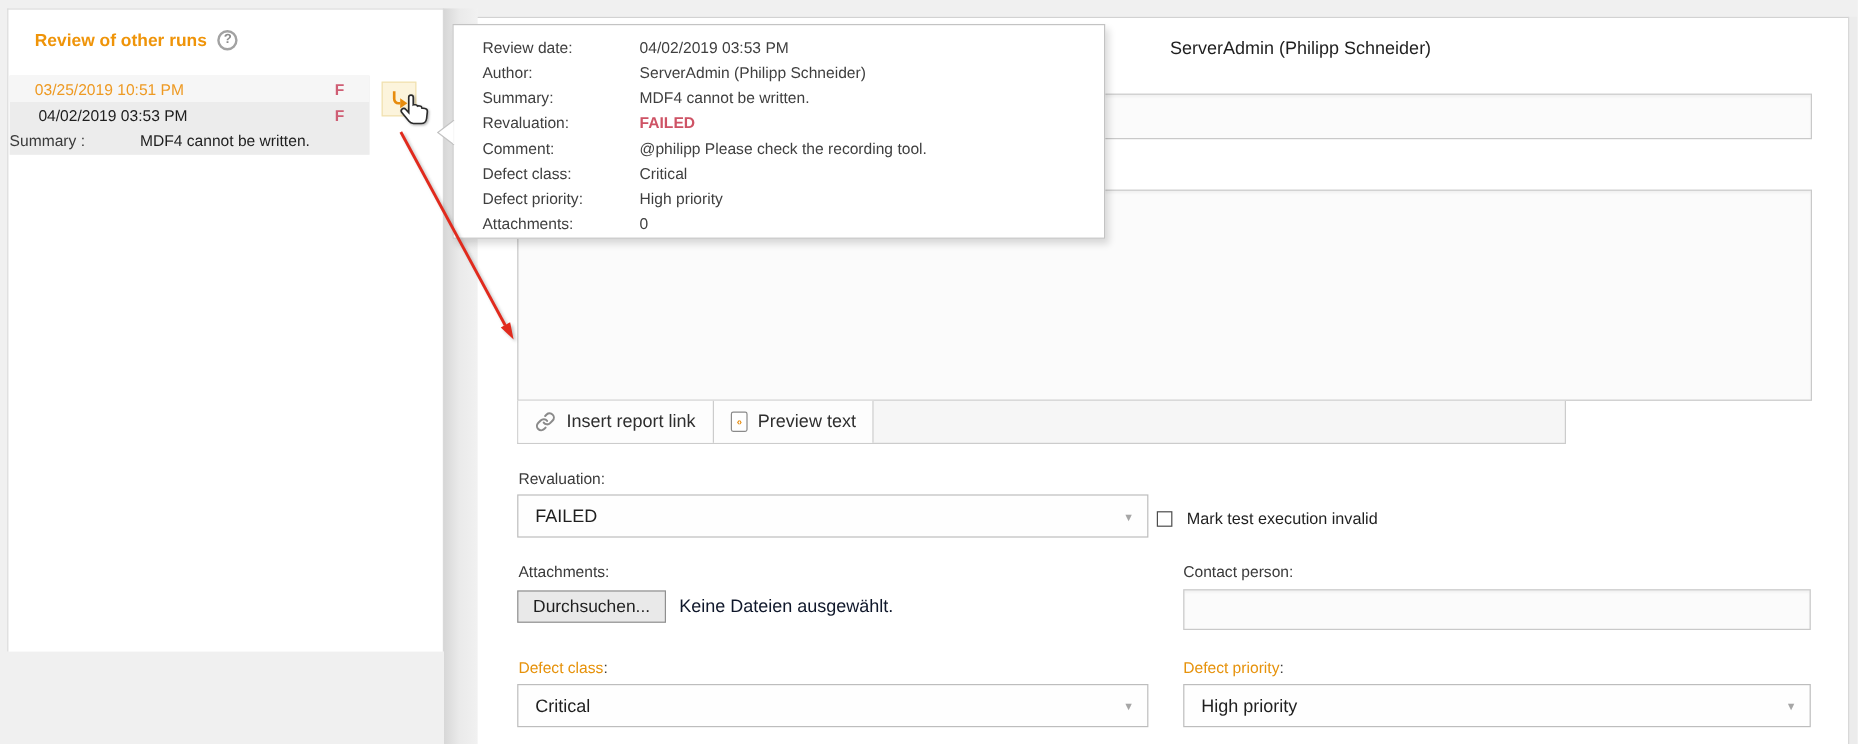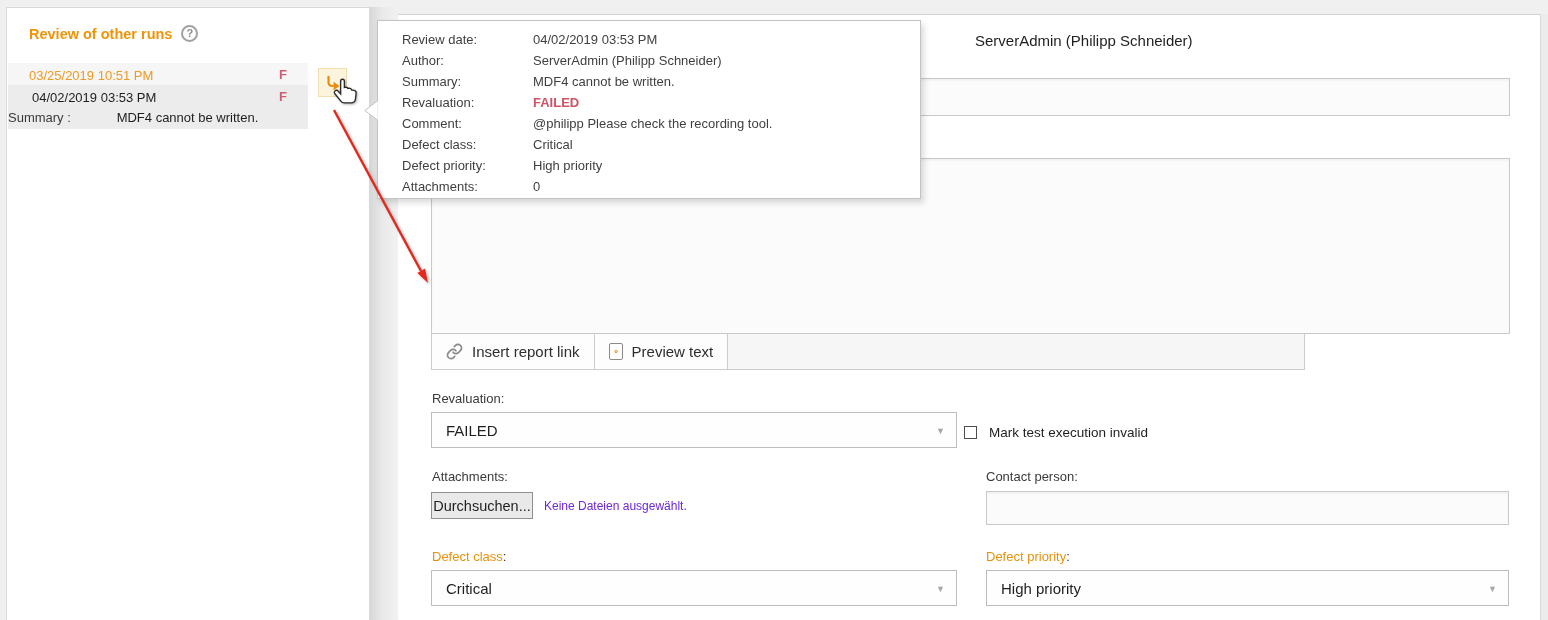--- a/index.html
+++ b/index.html
@@ -3,21 +3,21 @@
 <meta charset="utf-8">
 <style>
   * { margin:0; padding:0; box-sizing:border-box; }
   html,body { background:#f0f0f0; }
   #root {
     position:relative; width:1548px; height:620px; overflow:hidden;
     background:#f0f0f0; font-family:"Liberation Sans", sans-serif; color:#3a3a3a;
   }
   
   #left-panel {
-    position:absolute; left:6px; top:7px; width:364px; height:613px;
+    position:absolute; left:6px; top:7px; width:364px; height:536px;
     background:#fff; border:1px solid #d9d9d9; border-bottom:none;
   }
   .panel-header { position:absolute; left:22px; top:17px; display:flex; align-items:center; gap:9px; }
   .panel-title { font-size:14.5px; font-weight:bold; color:#ef9409; }
   .help-icon {
     width:17px; height:17px; border:2px solid #a2a2a2; border-radius:50%;
     color:#8c8c8c; font-size:11px; font-weight:bold; line-height:13px; text-align:center;
     display:inline-block; background:#fff; cursor:pointer;
   }
   .runs-block { position:absolute; left:1px; top:55px; width:300px; background:#ececec; }
@@ -75,24 +75,24 @@
   .select-value { margin-left:14px; font-size:15px; color:#1f1f1f; }
   .select-arrow { position:absolute; right:11px; top:13px; font-size:9px; color:#a6a6a6; }
   #select-revaluation { left:33px; top:397px; width:526px; }
   #select-defect-class { left:33px; top:555px; width:526px; }
   #select-defect-priority { left:588px; top:555px; width:523px; }
   #invalid-row { position:absolute; left:566px; top:410px; display:flex; align-items:center; gap:12px; }
   .checkbox { width:13px; height:13px; border:1px solid #4d4d4d; background:#fff; cursor:pointer; }
   .checkbox-label { font-size:13.5px; color:#1f1f1f; }
   #browse-row { position:absolute; left:33px; top:477px; display:flex; align-items:center; gap:11px; }
   #browse-btn {
-    width:102px; height:27px; background:#e9e9e9; border:1px solid #8f8f8f;
+    width:124px; height:27px; background:#e9e9e9; border:1px solid #8f8f8f;
     font-family:"Liberation Sans", sans-serif; font-size:14.5px; color:#1f1f1f; cursor:pointer;
   }
-  #no-file-text { font-size:12px; color:#6d28d9; }
+  #no-file-text { font-size:15px; color:#0f172a; }
   #contact-input { left:588px; top:476px; width:523px; height:34px; }
   
   #tooltip {
     position:absolute; left:377px; top:20px; width:544px; height:179px;
     background:#fff; border:1px solid #c3c3c3; box-shadow:3px 4px 6px rgba(0,0,0,0.14);
     z-index:30; padding-top:8px;
   }
   .t-row { height:21px; line-height:21px; font-size:13px; padding-left:24px; white-space:nowrap; }
   .t-label { display:inline-block; width:131px; color:#3f3f3f; }
   .t-value { color:#3f3f3f; }

